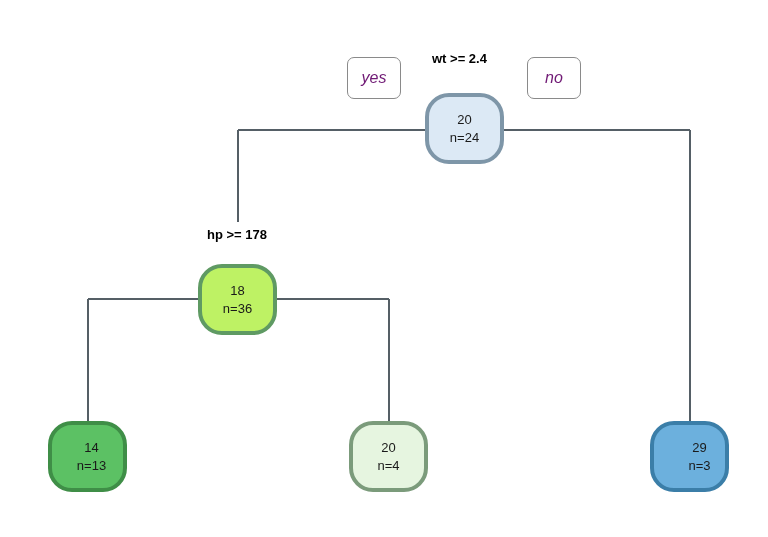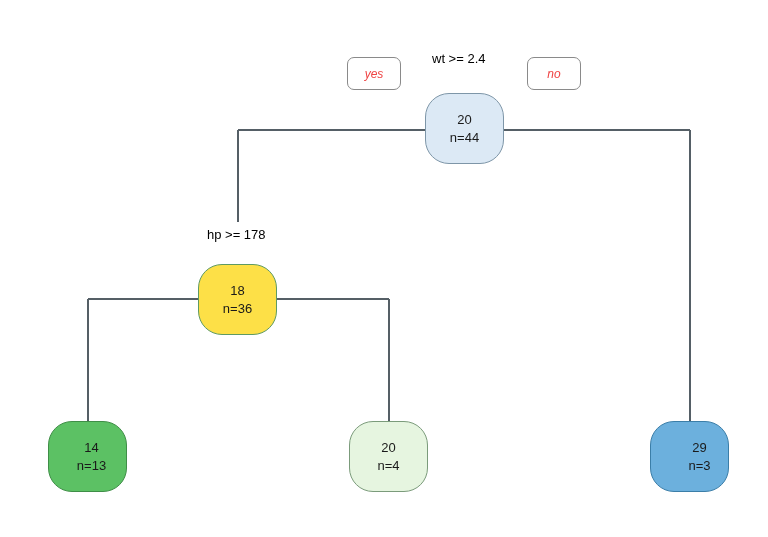--- a/index.html
+++ b/index.html
@@ -26,21 +26,21 @@
     height: 537px;
     pointer-events: none;
   }
   .node {
     position: absolute;
     box-sizing: border-box;
     display: flex;
     flex-direction: column;
     align-items: center;
     justify-content: center;
-    border: 1px solid #737373;
+    border: 4px solid #737373;
     border-radius: 24px;
     color: #1a1a1a;
     font-size: 13px;
     line-height: 1.38;
     text-align: center;
   }
   .node .node-value,
   .node .node-count {
     display: block;
     white-space: nowrap;
@@ -51,21 +51,21 @@
     width: 79px;
     height: 71px;
     background: #dce9f5;
     border-color: #7e96a8;
   }
   .node-split-hp {
     left: 198px;
     top: 264px;
     width: 79px;
     height: 71px;
-    background: #fde047;
+    background: #bef264;
     border-color: #5f9a63;
   }
   .node-leaf-a {
     left: 48px;
     top: 421px;
     width: 79px;
     height: 71px;
     background: #5cc164;
     border-color: #3f8e47;
     padding-left: 8px;
@@ -83,47 +83,47 @@
     top: 421px;
     width: 79px;
     height: 71px;
     background: #6cb0dd;
     border-color: #3b7ea8;
     padding-left: 20px;
   }
   .cond-label {
     position: absolute;
     font-size: 13px;
-    font-weight: normal;
+    font-weight: bold;
     color: #000000;
     white-space: nowrap;
   }
   .cond-root {
     left: 432px;
     top: 51px;
   }
   .cond-hp {
     left: 196px;
     top: 227px;
     padding-left: 11px;
   }
   .branch-tag {
     position: absolute;
     box-sizing: border-box;
     display: flex;
     align-items: center;
     justify-content: center;
     width: 54px;
-    height: 33px;
+    height: 42px;
     border: 1px solid #8a8a8a;
     border-radius: 7px;
     background: #ffffff;
-    font-size: 12px;
+    font-size: 16px;
     font-style: italic;
-    color: #ef4444;
+    color: #701a75;
   }
   .tag-yes {
     left: 347px;
     top: 57px;
   }
   .tag-no {
     left: 527px;
     top: 57px;
     font-style: italic;
   }
@@ -151,21 +151,21 @@
   <div class="branch-tag tag-yes">
     <span>yes</span>
   </div>
 
   <div class="branch-tag tag-no">
     <span>no</span>
   </div>
 
   <div class="node node-root">
     <span class="node-value">20</span>
-    <span class="node-count">n=44</span>
+    <span class="node-count">n=24</span>
   </div>
 
   <div class="cond-label cond-hp">hp &gt;= 178</div>
 
   <div class="node node-split-hp">
     <span class="node-value">18</span>
     <span class="node-count">n=36</span>
   </div>
 
   <div class="node node-leaf-a">

